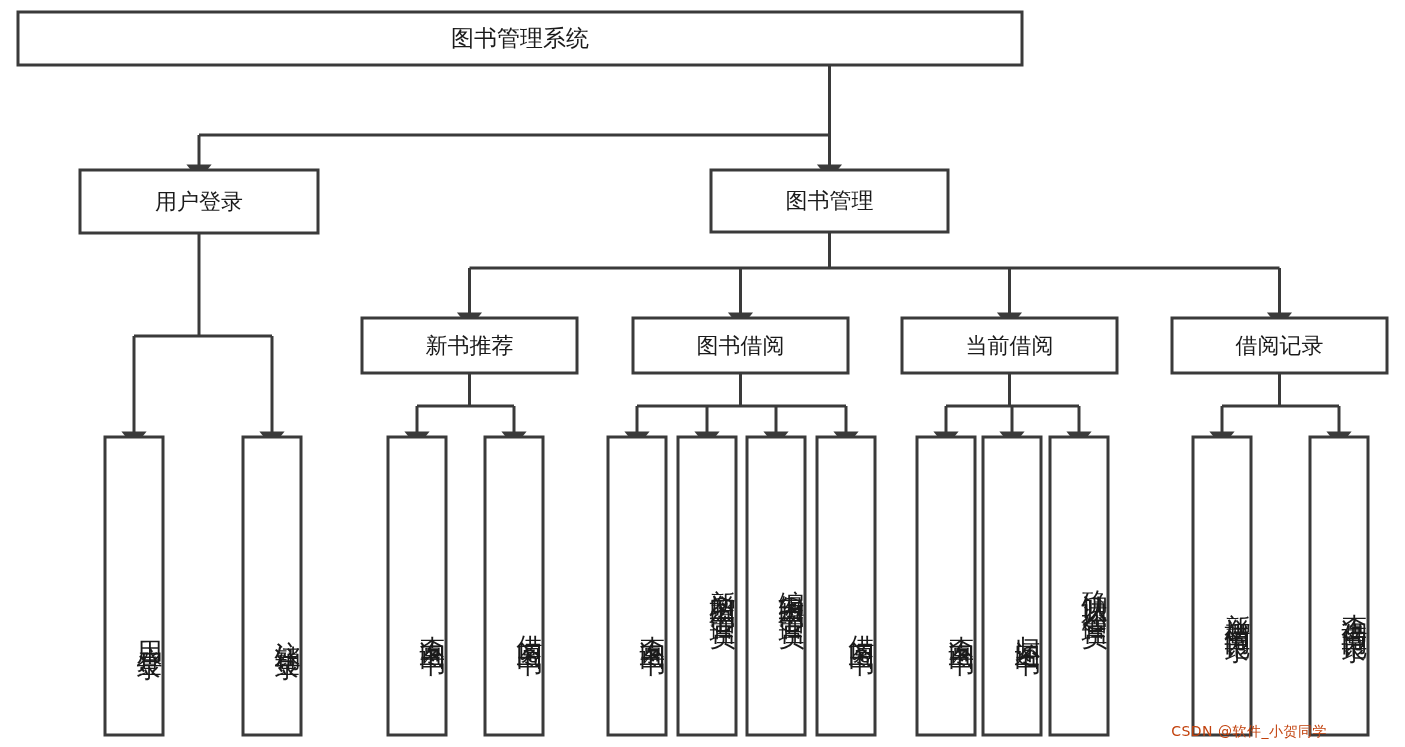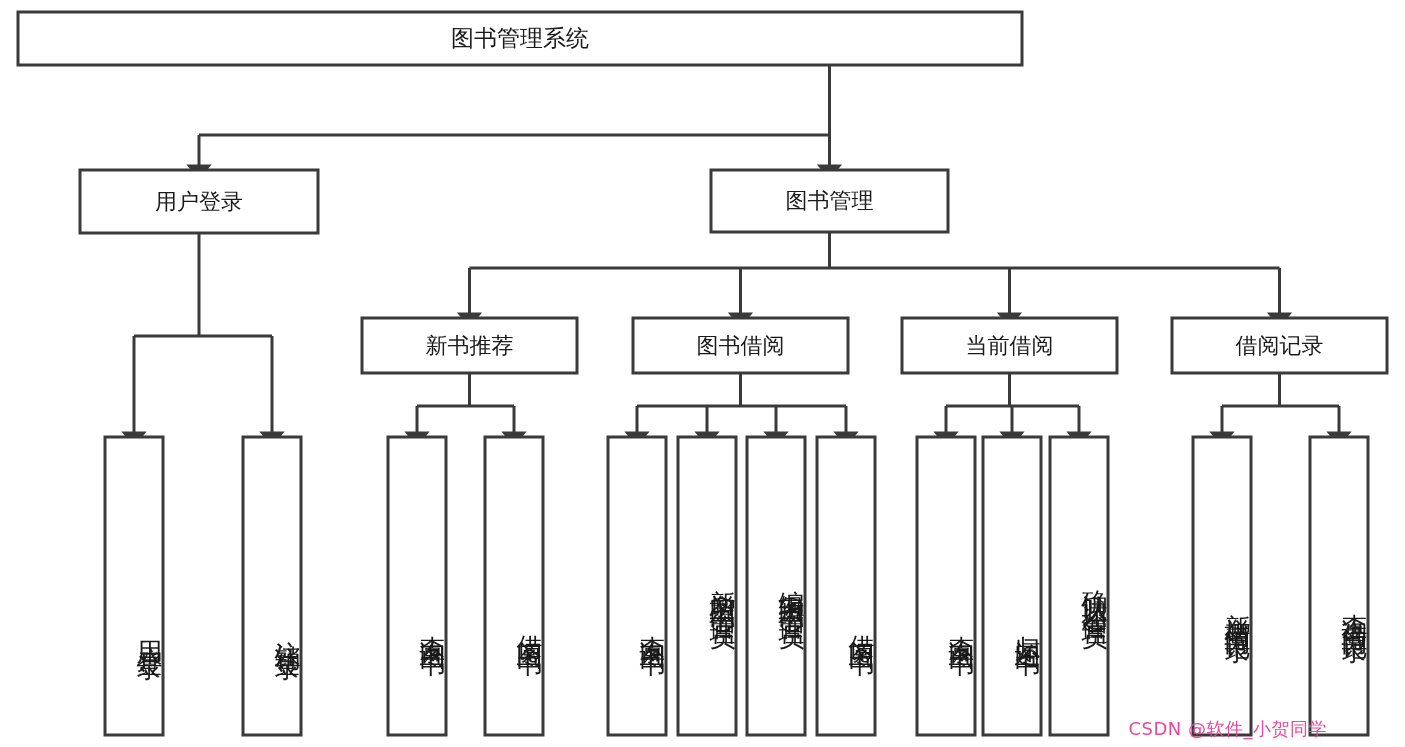--- a/index.html
+++ b/index.html
@@ -59,22 +59,22 @@
     color: #1a1a1a;
     white-space: nowrap;
     text-align: center;
     pointer-events: none;
   }
   .watermark {
     position: absolute;
     right: 8px;
     bottom: 6px;
     font-family: "DejaVu Sans", "Liberation Sans", sans-serif;
-    font-size: 18px;
-    color: #ec4899;
+    font-size: 14px;
+    color: #c2410c;
     letter-spacing: 0.5px;
     white-space: nowrap;
   }
 </style>
 </head>
 <body>
 
 <div id="diagram-root">
 
   <svg class="diagram" viewBox="0 0 1405 747">

